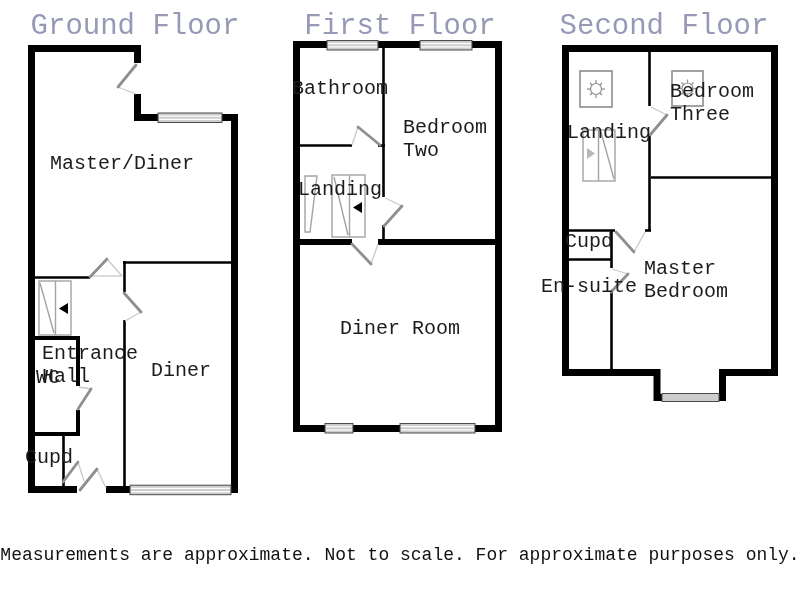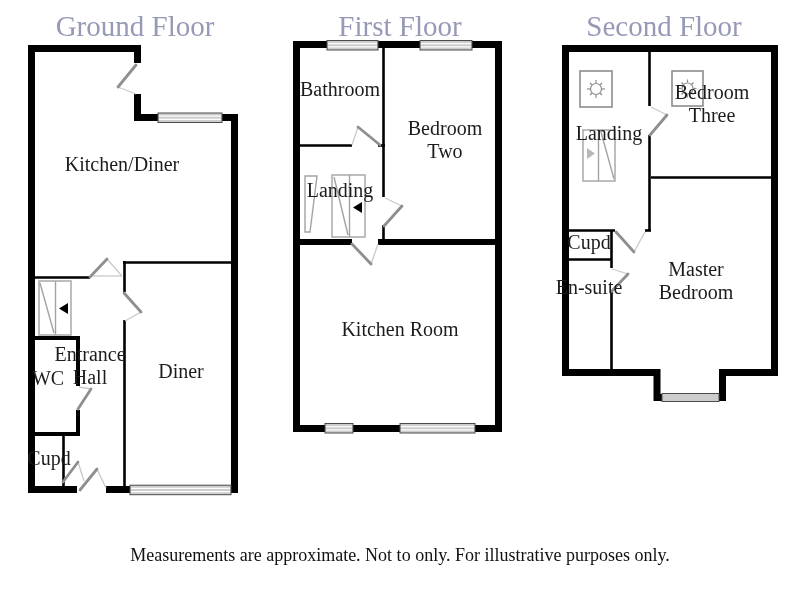--- a/index.html
+++ b/index.html
@@ -1,22 +1,22 @@
 <!DOCTYPE html>
 <html><head>
 <meta charset="utf-8">
 <style>
   html,body{margin:0;padding:0;background:#fff;}
   .canvas{position:relative;width:800px;height:600px;background:#fff;overflow:hidden;
-          font-family:Liberation Serif, serif;}
+          font-family:Liberation Mono, monospace;}
   .plan-svg{position:absolute;left:0;top:0;}
   .floor-title{position:absolute;transform:translate(-50%,-50%);font-size:29px;
                color:#979ab6;white-space:nowrap;}
   .room-label{position:absolute;transform:translate(-50%,-50%);font-size:20px;
-              color:#1c1c1c;white-space:pre-line;text-align:center;line-height:1.13;}
+              color:#1c1c1c;white-space:pre-line;text-align:left;line-height:1.13;}
   .caption{position:absolute;transform:translate(-50%,-50%);font-size:18px;color:#111;
            white-space:nowrap;}
   .ow{stroke:#000;fill:none;stroke-width:7;}
   .iw{stroke:#000;stroke-width:2.6;}
   .mw{stroke:#000;stroke-width:4;fill:none;}
   .punch{fill:#fff;stroke:none;}
   .winr{fill:#cdcdcd;stroke:#4a4a4a;stroke-width:1;}
   .winl{stroke:#fdfdfd;stroke-width:1.2;}
   .leaf{stroke:#8f8f8f;stroke-width:2.8;stroke-linecap:round;}
   .arc{stroke:#c9c9c9;stroke-width:1.3;fill:none;}
@@ -204,34 +204,34 @@
             <line x1="691.5" y1="84.5" x2="693.5" y2="82.5"></line>
         </g>
       </g>
     </g>
   </svg>
 
   <div class="floor-title" style="left:135px;top:26px">Ground Floor</div>
   <div class="floor-title" style="left:664px;top:26px">Second Floor</div>
   <div class="floor-title" style="left:400px;top:26px">First Floor</div>
 
-  <div class="room-label" style="left:122px;top:164px">Kitchen/Diner</div>
+  <div class="room-label" style="left:122px;top:164px">Master/Diner</div>
   <div class="room-label" style="left:90px;top:366px">Entrance
 Hall</div>
   <div class="room-label" style="left:48px;top:378px">WC</div>
   <div class="room-label" style="left:181px;top:371px">Diner</div>
   <div class="room-label" style="left:49px;top:458px">Cupd</div>
 
   <div class="room-label" style="left:340px;top:89px">Bathroom</div>
   <div class="room-label" style="left:445px;top:140px">Bedroom
 Two</div>
   <div class="room-label" style="left:340px;top:190px">Landing</div>
-  <div class="room-label" style="left:400px;top:329px">Kitchen Room</div>
+  <div class="room-label" style="left:400px;top:329px">Diner Room</div>
 
   <div class="room-label" style="left:609px;top:133px">Landing</div>
   <div class="room-label" style="left:712px;top:104px">Bedroom
 Three</div>
   <div class="room-label" style="left:589px;top:242px">Cupd</div>
   <div class="room-label" style="left:589px;top:287px">En-suite</div>
   <div class="room-label" style="left:696px;top:281px">Master Bedroom</div>
 
-  <div class="caption" style="left:400px;top:555px">Measurements are approximate. Not to only. For illustrative purposes only.</div>
+  <div class="caption" style="left:400px;top:555px">Measurements are approximate. Not to scale. For approximate purposes only.</div>
 </div>
 
 </body></html>

